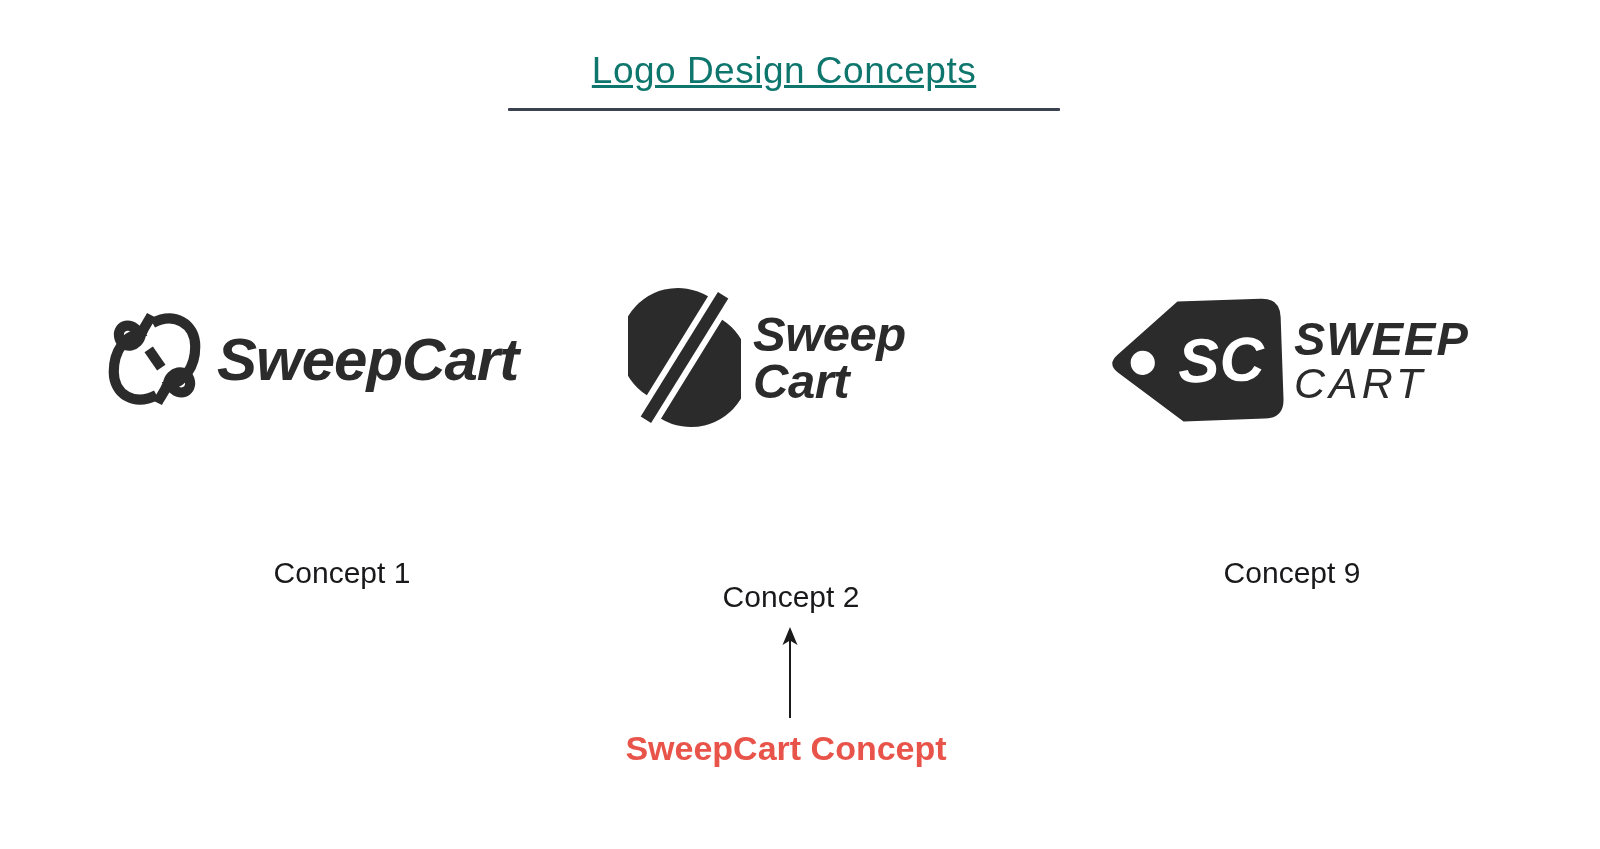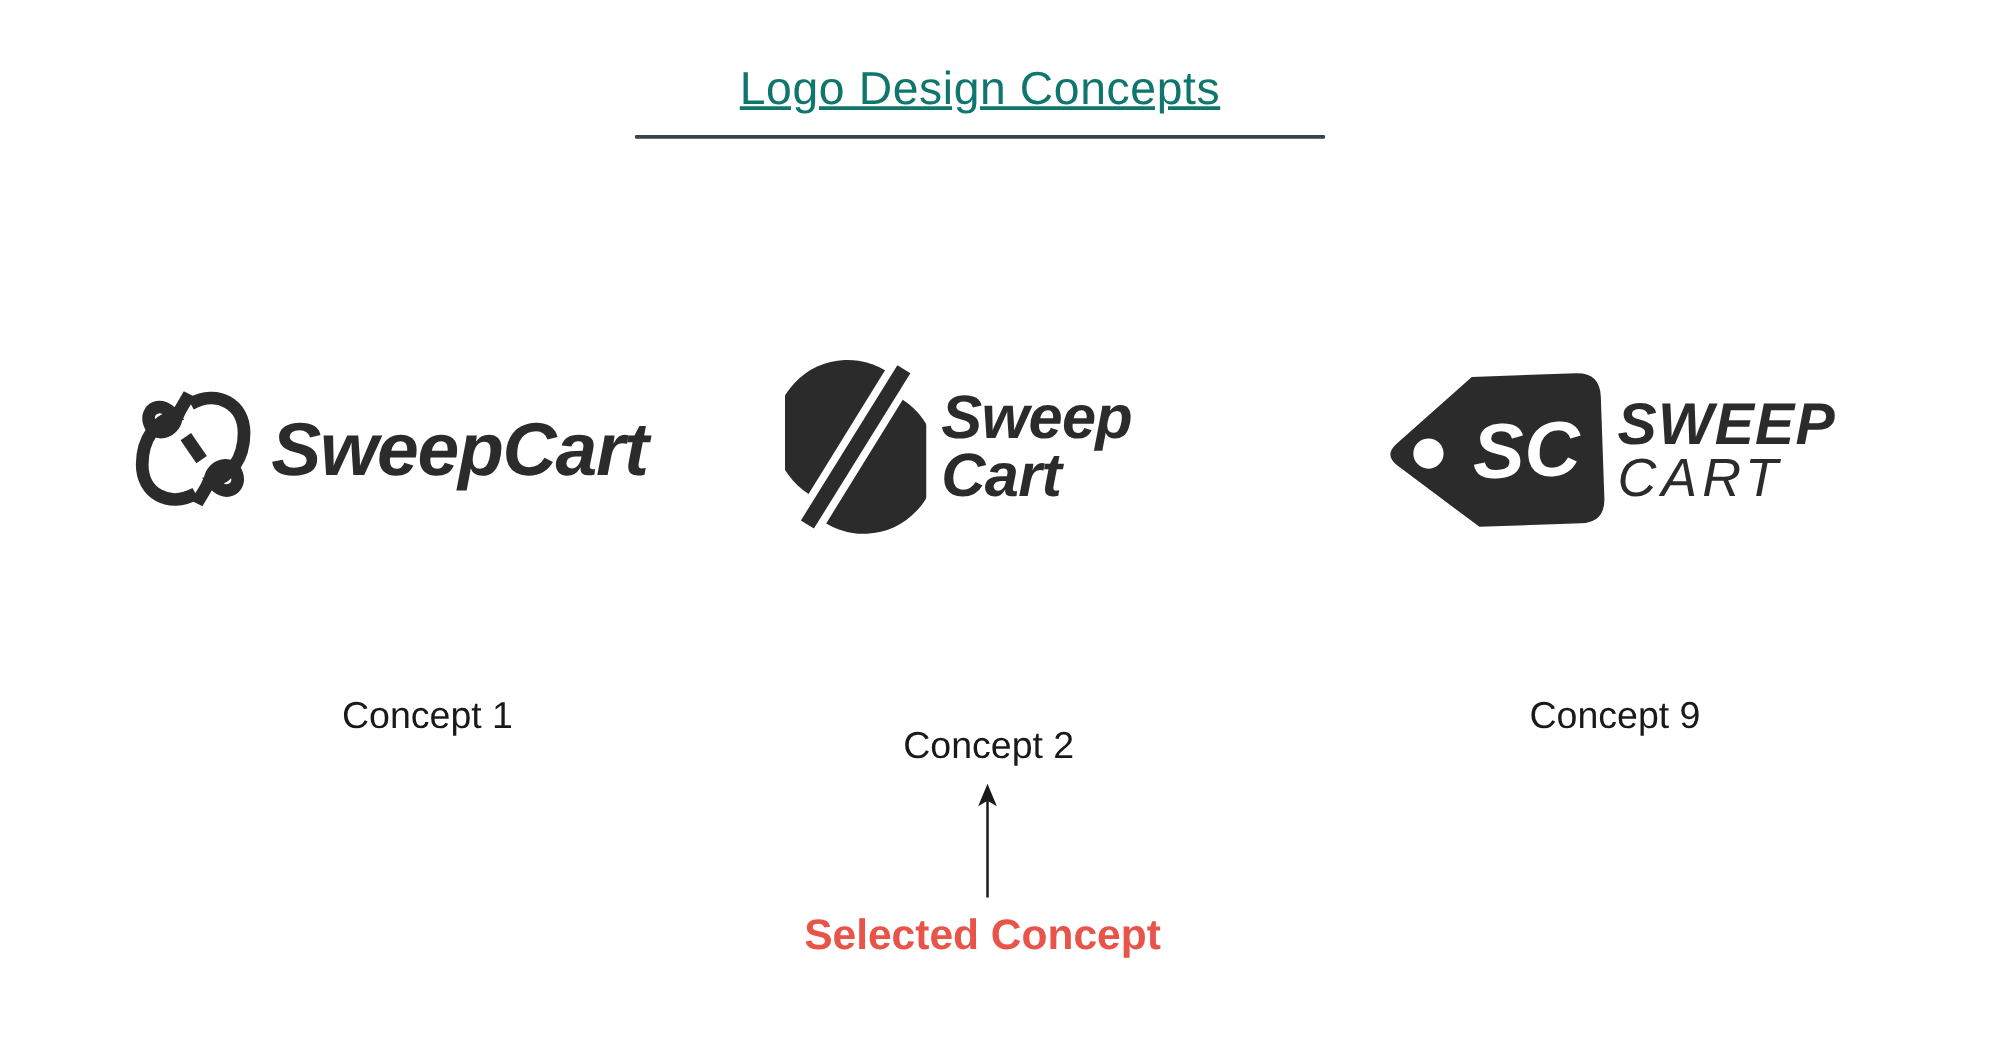--- a/index.html
+++ b/index.html
@@ -101,15 +101,15 @@
   <div class="concept-label label-1">Concept 1</div>
   <div class="concept-label label-2">Concept 2</div>
   <div class="concept-label label-3">Concept 9</div>
 
   <div class="arrow-wrap">
     <svg width="40" height="98" viewBox="0 0 40 98">
       <line x1="20" y1="14" x2="20" y2="94" stroke="#1a1a1a" stroke-width="2"></line>
       <path d="M20,3 L12.5,21 L20,16.5 L27.5,21 Z" fill="#1a1a1a"></path>
     </svg>
   </div>
-  <div class="selected-label">Selected Concept</div>
+  <div class="selected-label">SweepCart Concept</div>
 
 </div>
 
 </body></html>

